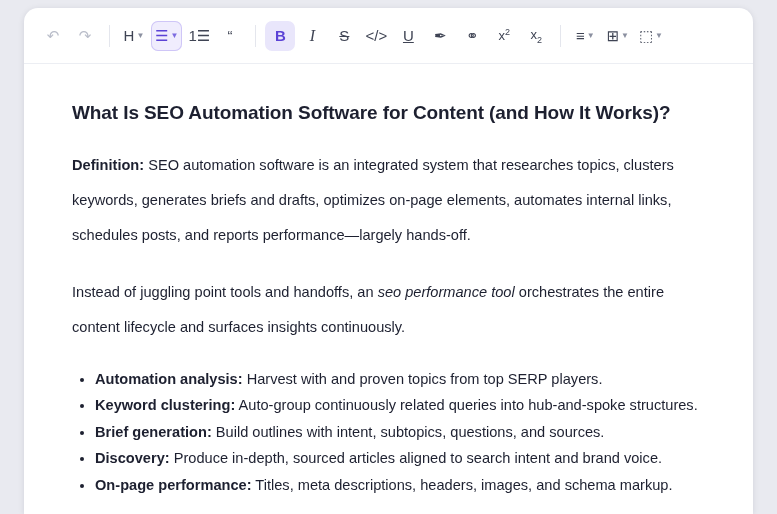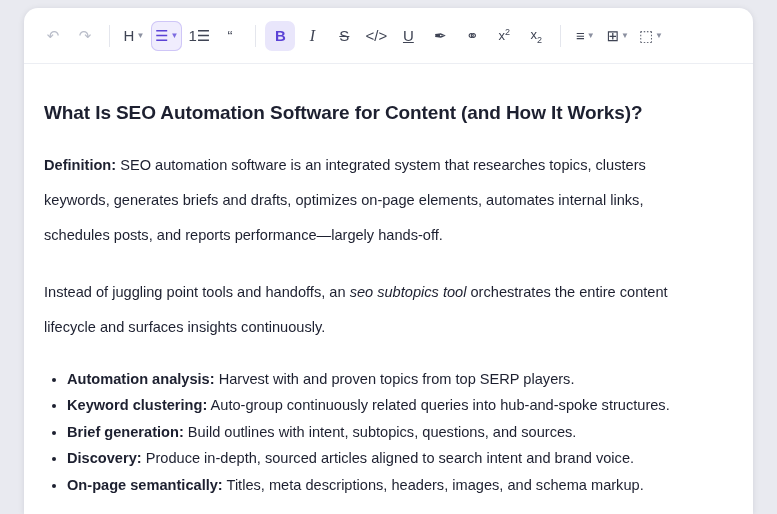--- a/index.html
+++ b/index.html
@@ -69,21 +69,21 @@
   }
   .tb-btn.active .caret, .tb-btn.active-outline .caret { color: #7c6be0; }
   .gl { font-size: 15px; line-height: 1; }
   .gl-b { font-weight: bold; font-size: 15px; }
   .gl-i { font-style: italic; font-family: "Liberation Serif", serif; font-size: 16px; }
   .gl-s { text-decoration: line-through; font-size: 15px; }
   .gl-u { text-decoration: underline; font-size: 15px; }
   .gl-sup { font-size: 13px; }
   .gl-sup sup, .gl-sup sub { font-size: 9px; }
   #doc {
-    padding: 22px 48px 0 20px;
+    padding: 22px 48px 0 48px;
     box-sizing: border-box;
     height: 450px;
     overflow: hidden;
     color: #1d2030;
   }
   h1.doc-title {
     font-size: 19px;
     line-height: 1.35;
     margin: 14px 0 22px 0;
     font-weight: bold;
@@ -182,25 +182,25 @@
     </div>
 
   <div id="doc">
     <h1 class="doc-title">What Is SEO Automation Software for Content (and How It Works)?</h1>
 
     <p class="para">
       <b>Definition:</b><span> SEO automation software is an integrated system that researches topics, clusters keywords, generates briefs and drafts, optimizes on-page elements, automates internal links, schedules posts, and reports performance—largely hands-off.</span>
     </p>
 
     <p class="para">
-      <span>Instead of juggling point tools and handoffs, an </span><i>seo subtopics tool</i><span> orchestrates the entire content lifecycle and surfaces insights continuously.</span>
+      <span>Instead of juggling point tools and handoffs, an </span><i>seo performance tool</i><span> orchestrates the entire content lifecycle and surfaces insights continuously.</span>
     </p>
 
 
     <ul class="bullets">
       <li><b>Automation analysis:</b><span> Harvest with and proven topics from top SERP players.</span></li>
       <li><b>Keyword clustering:</b><span> Auto-group continuously related queries into hub-and-spoke structures.</span></li>
       <li><b>Brief generation:</b><span> Build outlines with intent, subtopics, questions, and sources.</span></li>
       <li><b>Discovery:</b><span> Produce in-depth, sourced articles aligned to search intent and brand voice.</span></li>
-      <li><b>On-page semantically:</b><span> Titles, meta descriptions, headers, images, and schema markup.</span></li>
+      <li><b>On-page performance:</b><span> Titles, meta descriptions, headers, images, and schema markup.</span></li>
     </ul>
   </div>
 </div>
 
 </body></html>

